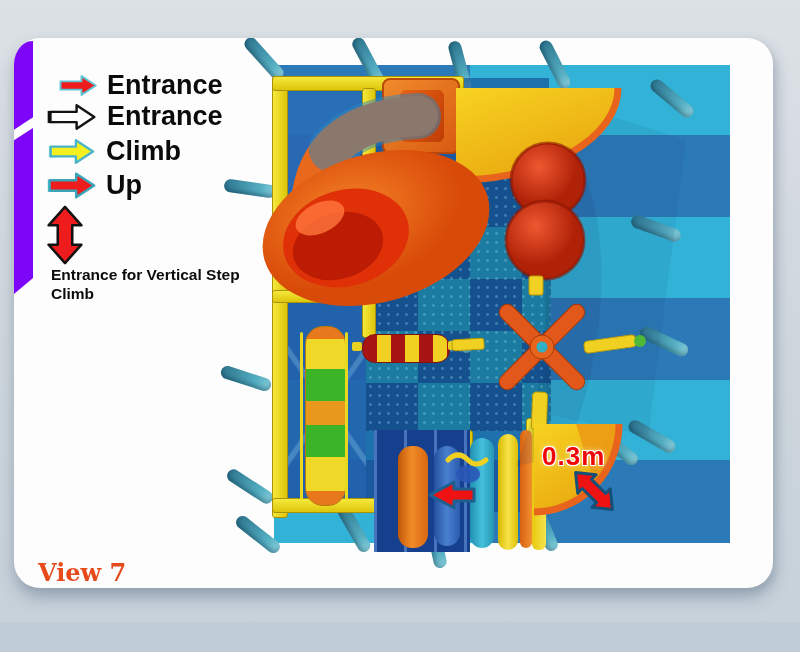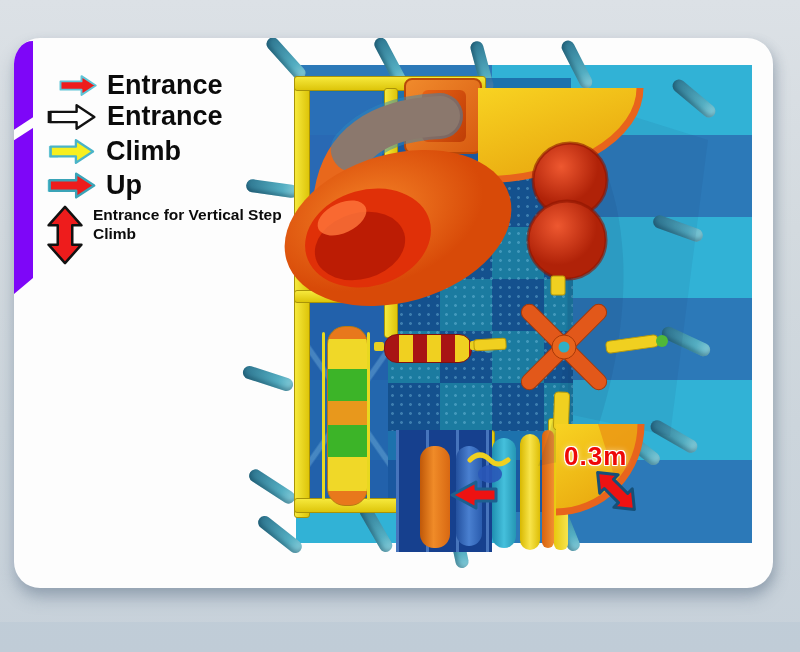--- a/index.html
+++ b/index.html
@@ -12,21 +12,21 @@
   
   .ribbon{position:absolute;left:0;top:3px;width:19px;height:253px;background:#7e06f8;
     border-top-left-radius:20px;clip-path:polygon(0 0,100% 0,100% calc(100% - 16px),0 100%);}
   .ribbon-notch{position:absolute;left:-6px;top:86px;width:32px;height:9px;background:#fdfdfd;transform:rotate(-33deg);}
   
   .lrow{position:absolute;display:flex;align-items:center;}
   .ltext{font-weight:bold;color:#0b0b0b;font-size:27px;margin-left:9px;white-space:nowrap;}
   .ltext.small{font-size:15.5px;line-height:19px;white-space:normal;width:216px;margin-left:7px;}
   svg.la{display:block;}
   
-  .pg{position:absolute;left:224px;top:-2px;width:520px;height:524px;text-decoration:underline;}
+  .pg{position:absolute;left:202px;top:-2px;width:520px;height:524px;text-decoration:underline;}
   .abs{position:absolute;}
   .mat{left:58px;top:29px;width:456px;height:478px;
     background:linear-gradient(180deg,#31b2d6 0 70px,#2c79b8 70px 152px,#31b2d6 152px 233px,#2c79b8 233px 315px,#31b2d6 315px 395px,#2c79b8 395px 478px);}
   .mat-top-patch{left:58px;top:29px;width:196px;height:14px;background:#2c79b8;}
   .mat-foot-patch{left:58px;top:476px;width:206px;height:31px;background:#31b2d6;}
   .post{position:absolute;width:52px;height:13px;border-radius:7px;
     background:linear-gradient(90deg,#2e7690,#54aec2 70%,#86ccd9);
     box-shadow:inset 0 -3px 4px rgba(0,40,60,.35);}
   .zone{left:60px;top:42px;width:273px;height:434px;background:rgba(13,62,140,.55);}
   .panel1{left:72px;top:56px;width:72px;height:200px;background:rgba(45,110,185,.8);}
@@ -91,21 +91,21 @@
       </div>
 
       <div class="lrow" style="left:30px;top:132px;">
         <svg class="la" width="53" height="29" viewBox="0 0 56 30">
           <rect x="4" y="9" width="10" height="12.5" fill="#5ec4d6"></rect>
           <path d="M6 9.5 H34 V2.5 L53 15 L34 27.5 V20.5 H6 Z" stroke-width="2.6" stroke-linejoin="round" fill="#ee1c1c" stroke="#3aa4b8"></path>
         </svg>
         <span class="ltext">Up</span>
       </div>
 
-      <div class="lrow" style="left:30px;top:167px;align-items:flex-start;">
+      <div class="lrow" style="left:30px;top:167px;align-items:flex-start;flex-direction:column;">
         <svg class="la" width="42" height="60" viewBox="0 0 42 62">
           <path d="M21 2 L38 21 H28.5 V41 H38 L21 60 L4 41 H13.5 V21 H4 Z" stroke-width="2.6" stroke-linejoin="round" fill="#ee1c1c" stroke="#121212"></path>
         </svg>
         <span class="ltext small">Entrance for Vertical Step Climb</span>
       </div>
     </div>
 
     <div class="pg">
       <div class="abs mat"></div>
       <div class="abs mat-top-patch"></div>
@@ -220,15 +220,16 @@
 
         <path d="M258 453 H238 V446 L214 459 L238 472 V465 H258 Z" fill="#ee1212" stroke="#1d6090" stroke-width="3" stroke-linejoin="round"></path>
         <g transform="translate(378,455) rotate(45)">
           <path d="M-26 0 L-10 -13 L-10 -6.5 L10 -6.5 L10 -13 L26 0 L10 13 L10 6.5 L-10 6.5 L-10 13 Z" fill="#ee1212" stroke="#155078" stroke-width="3" stroke-linejoin="round"></path>
         </g>
       </svg>
 
       <div class="abs lbl-03m">0.3m</div>
     </div>
 
+    <div class="view-label">View 7</div>
 
   </div>
 </div>
 
 </body></html>

